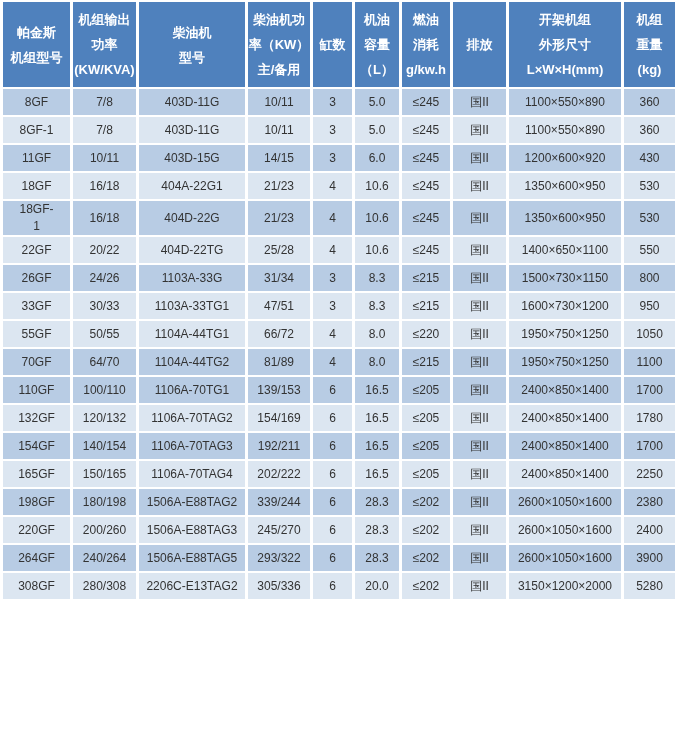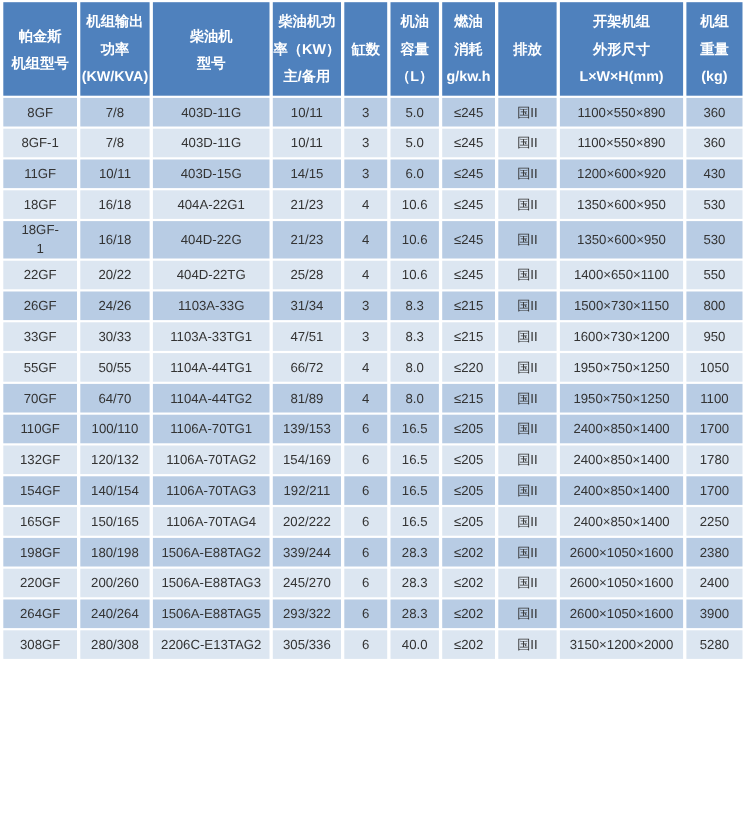--- a/index.html
+++ b/index.html
@@ -293,21 +293,21 @@
           <td>国II</td>
           <td>2600×1050×1600</td>
           <td>3900</td>
         </tr>
         <tr class="row-light">
           <td>308GF</td>
           <td>280/308</td>
           <td>2206C-E13TAG2</td>
           <td>305/336</td>
           <td>6</td>
-          <td>40.0</td>
+          <td>20.0</td>
           <td>≤202</td>
           <td>国II</td>
           <td>3150×1200×2000</td>
           <td>5280</td>
         </tr>
       </tbody>
   </table>
 </div>
 
 </body></html>

